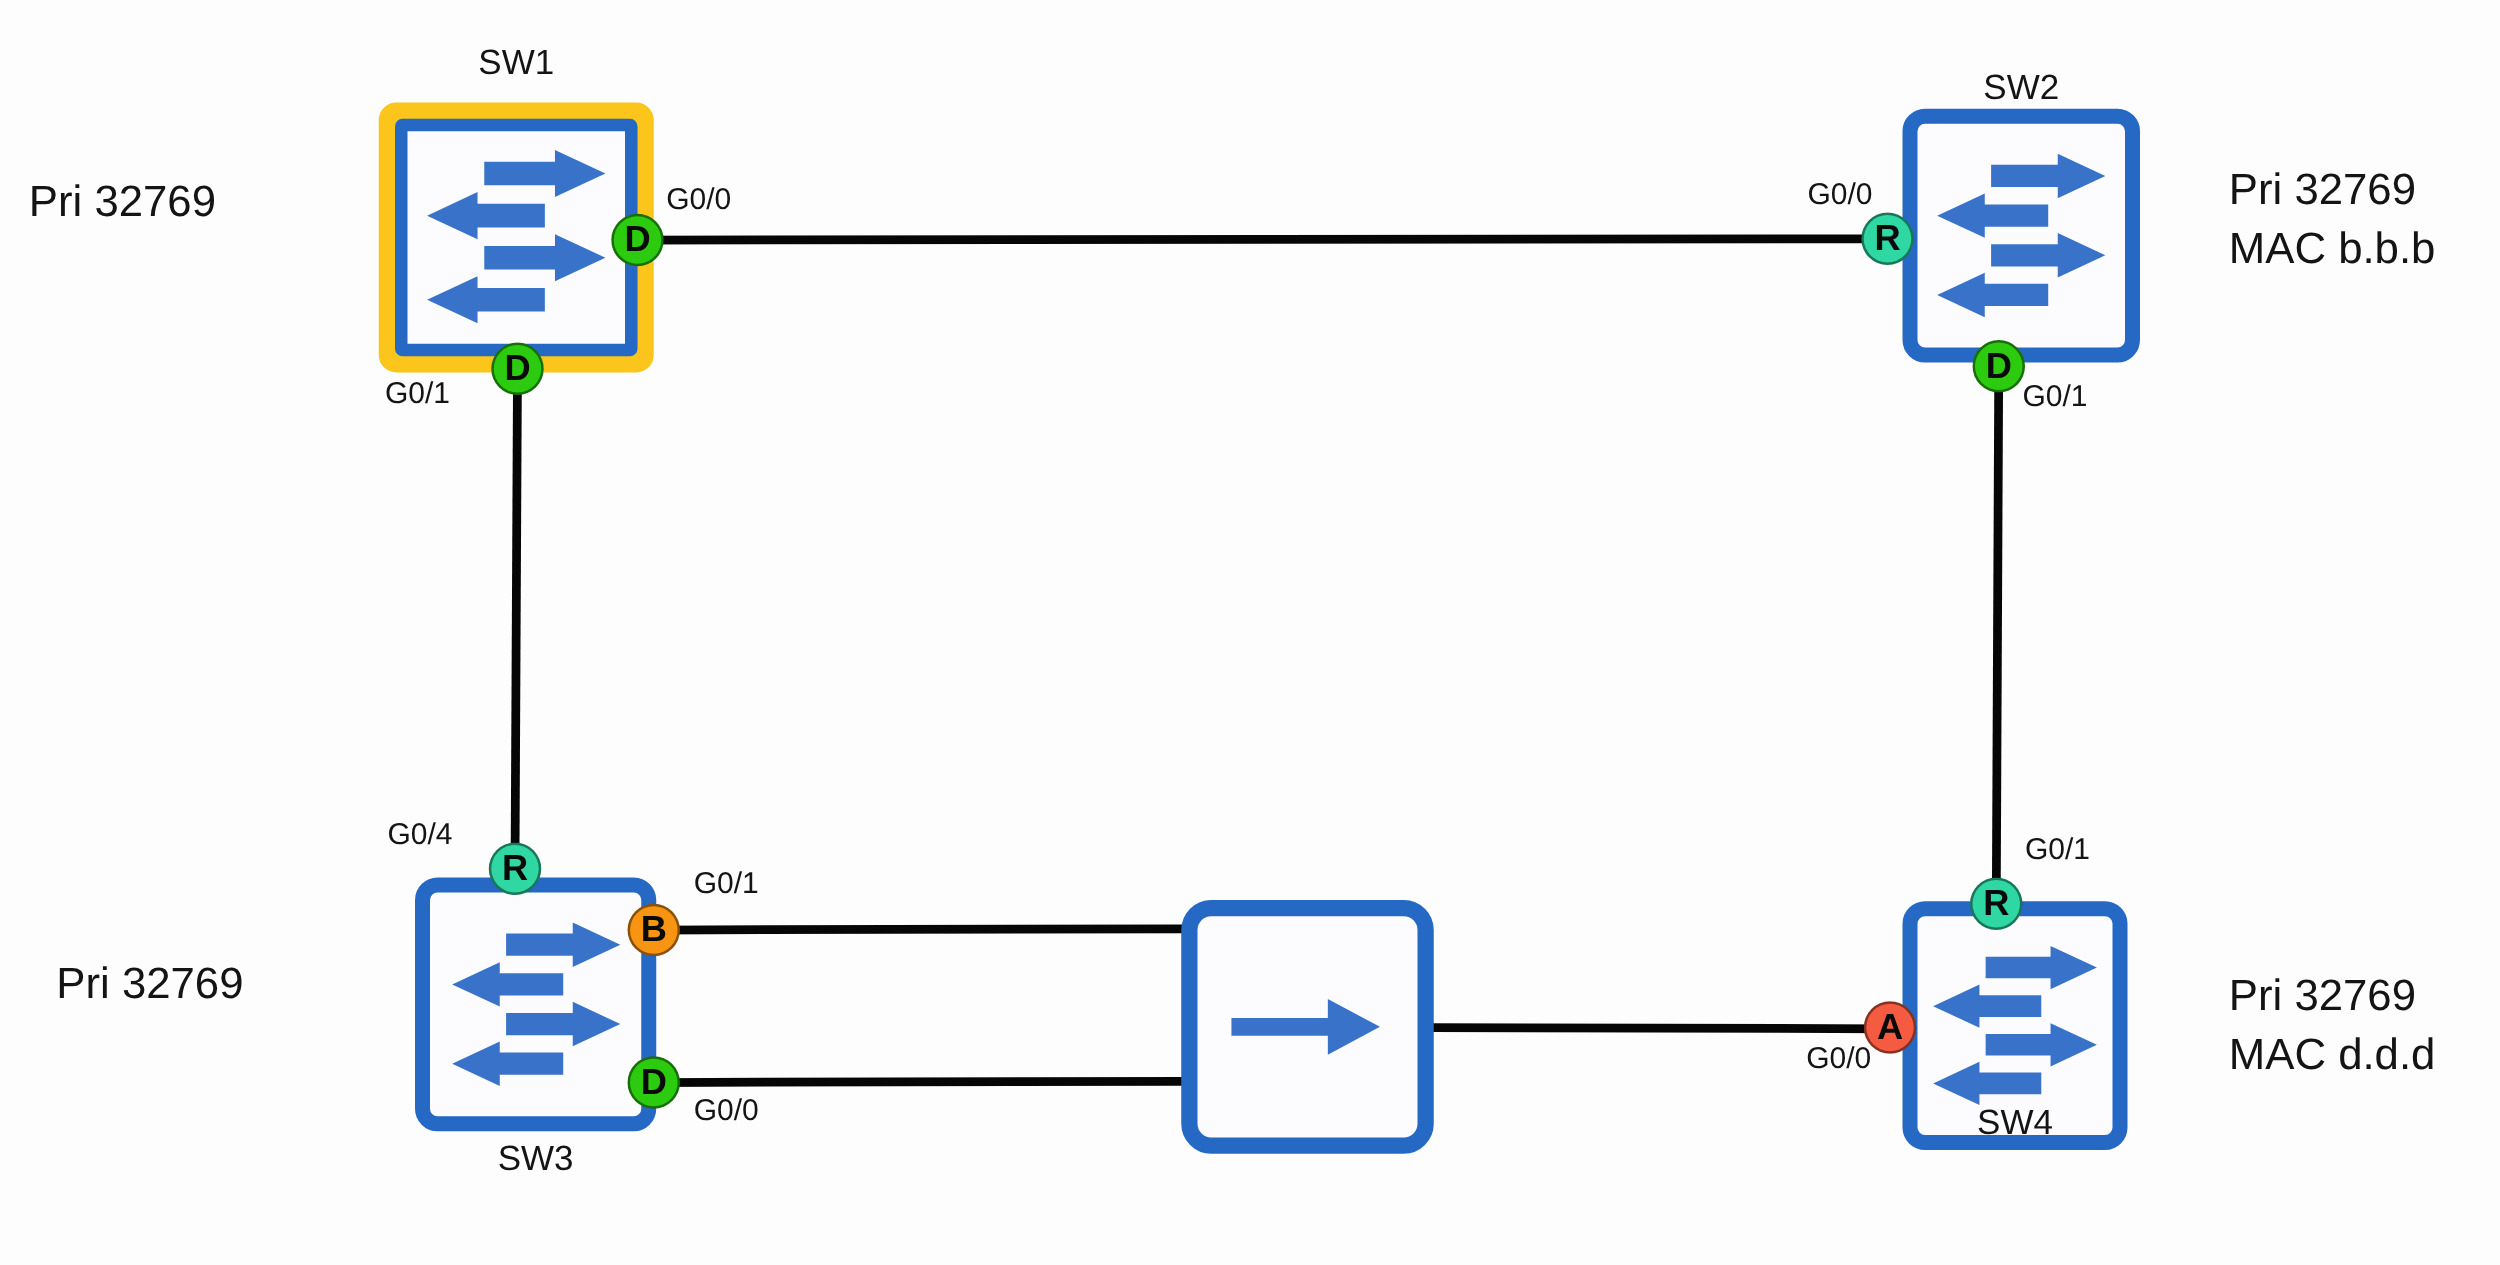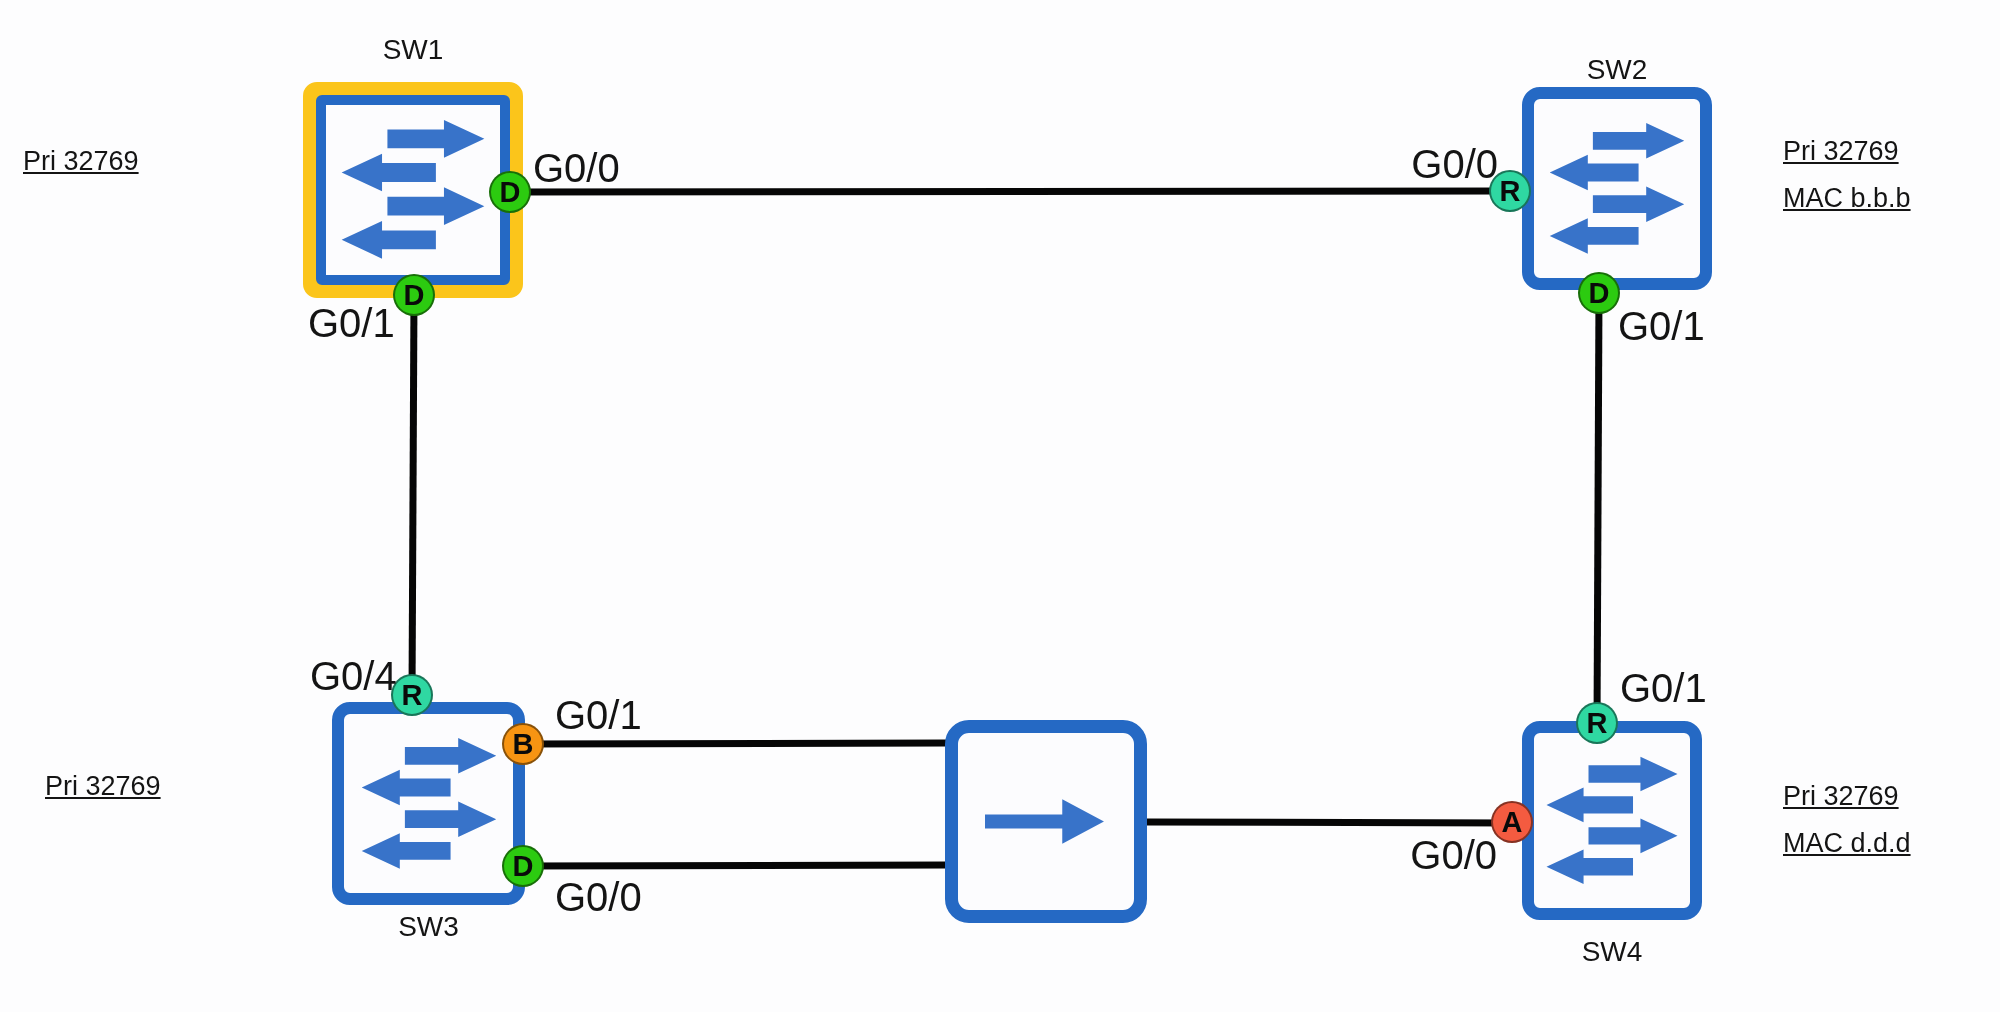--- a/index.html
+++ b/index.html
@@ -34,22 +34,22 @@
     display:flex;align-items:center;justify-content:center;
     font-size:29px;font-weight:600;color:#0a0a0a;
     z-index:3;
   }
   .badge-D{background:#2CCB10;}
   .badge-R{background:#2FD8A2;}
   .badge-B{background:#F79412;}
   .badge-A{background:#F45B40;}
   .node-title{font-size:28px;z-index:4;white-space:nowrap;}
   .title-c{text-align:center;}
-  .info{font-size:27px;line-height:47px;z-index:4;white-space:pre;text-decoration:underline;}
-  .port-label{font-size:40px;z-index:4;white-space:nowrap;}
+  .info{font-size:35px;line-height:47px;z-index:4;white-space:pre;}
+  .port-label{font-size:24px;z-index:4;white-space:nowrap;}
   .ar{fill:#3873C9;}
 </style>
 </head>
 <body>
 
 <div class="canvas">
 
   <svg class="links-svg" width="2000" height="1012" viewBox="0 0 2000 1012">
     <line x1="510" y1="192" x2="1510" y2="191" stroke="#060606" stroke-width="7"></line>
     <line x1="414" y1="295" x2="412" y2="695" stroke="#060606" stroke-width="7"></line>
@@ -129,21 +129,21 @@
 
   <div class="abs sw-box" style="left:1522px;top:721px;width:180px;height:199px;">
     <svg width="136" height="130" viewBox="0 0 110 104">
       <path class="ar" d="M36,7 H78 V0 L108,14 L78,28 V21 H36 Z"></path>
       <path class="ar" d="M72,32 H32 V25 L2,39 L32,53 V46 H72 Z"></path>
       <path class="ar" d="M36,57 H78 V50 L108,64 L78,78 V71 H36 Z"></path>
       <path class="ar" d="M72,82 H32 V75 L2,89 L32,103 V96 H72 Z"></path>
     </svg>
   </div>
 
-  <div class="abs node-title title-c" style="left:1522px;top:936px;width:180px;">SW4</div>
+  <div class="abs node-title title-c" style="left:1522px;top:882px;width:180px;">SW4</div>
 
   <div class="abs info" style="left:1783px;top:773px;"><span>Pri 32769</span><br><span>MAC d.d.d</span></div>
 
   <div class="abs badge badge-R" style="left:1576px;top:702px;">R</div>
   <div class="abs port-label" style="left:1620px;top:666px;">G0/1</div>
 
   <div class="abs badge badge-A" style="left:1491px;top:801px;">A</div>
   <div class="abs port-label" style="left:1408px;top:833px;width:89px;text-align:right;">G0/0</div>
 
 </div>

